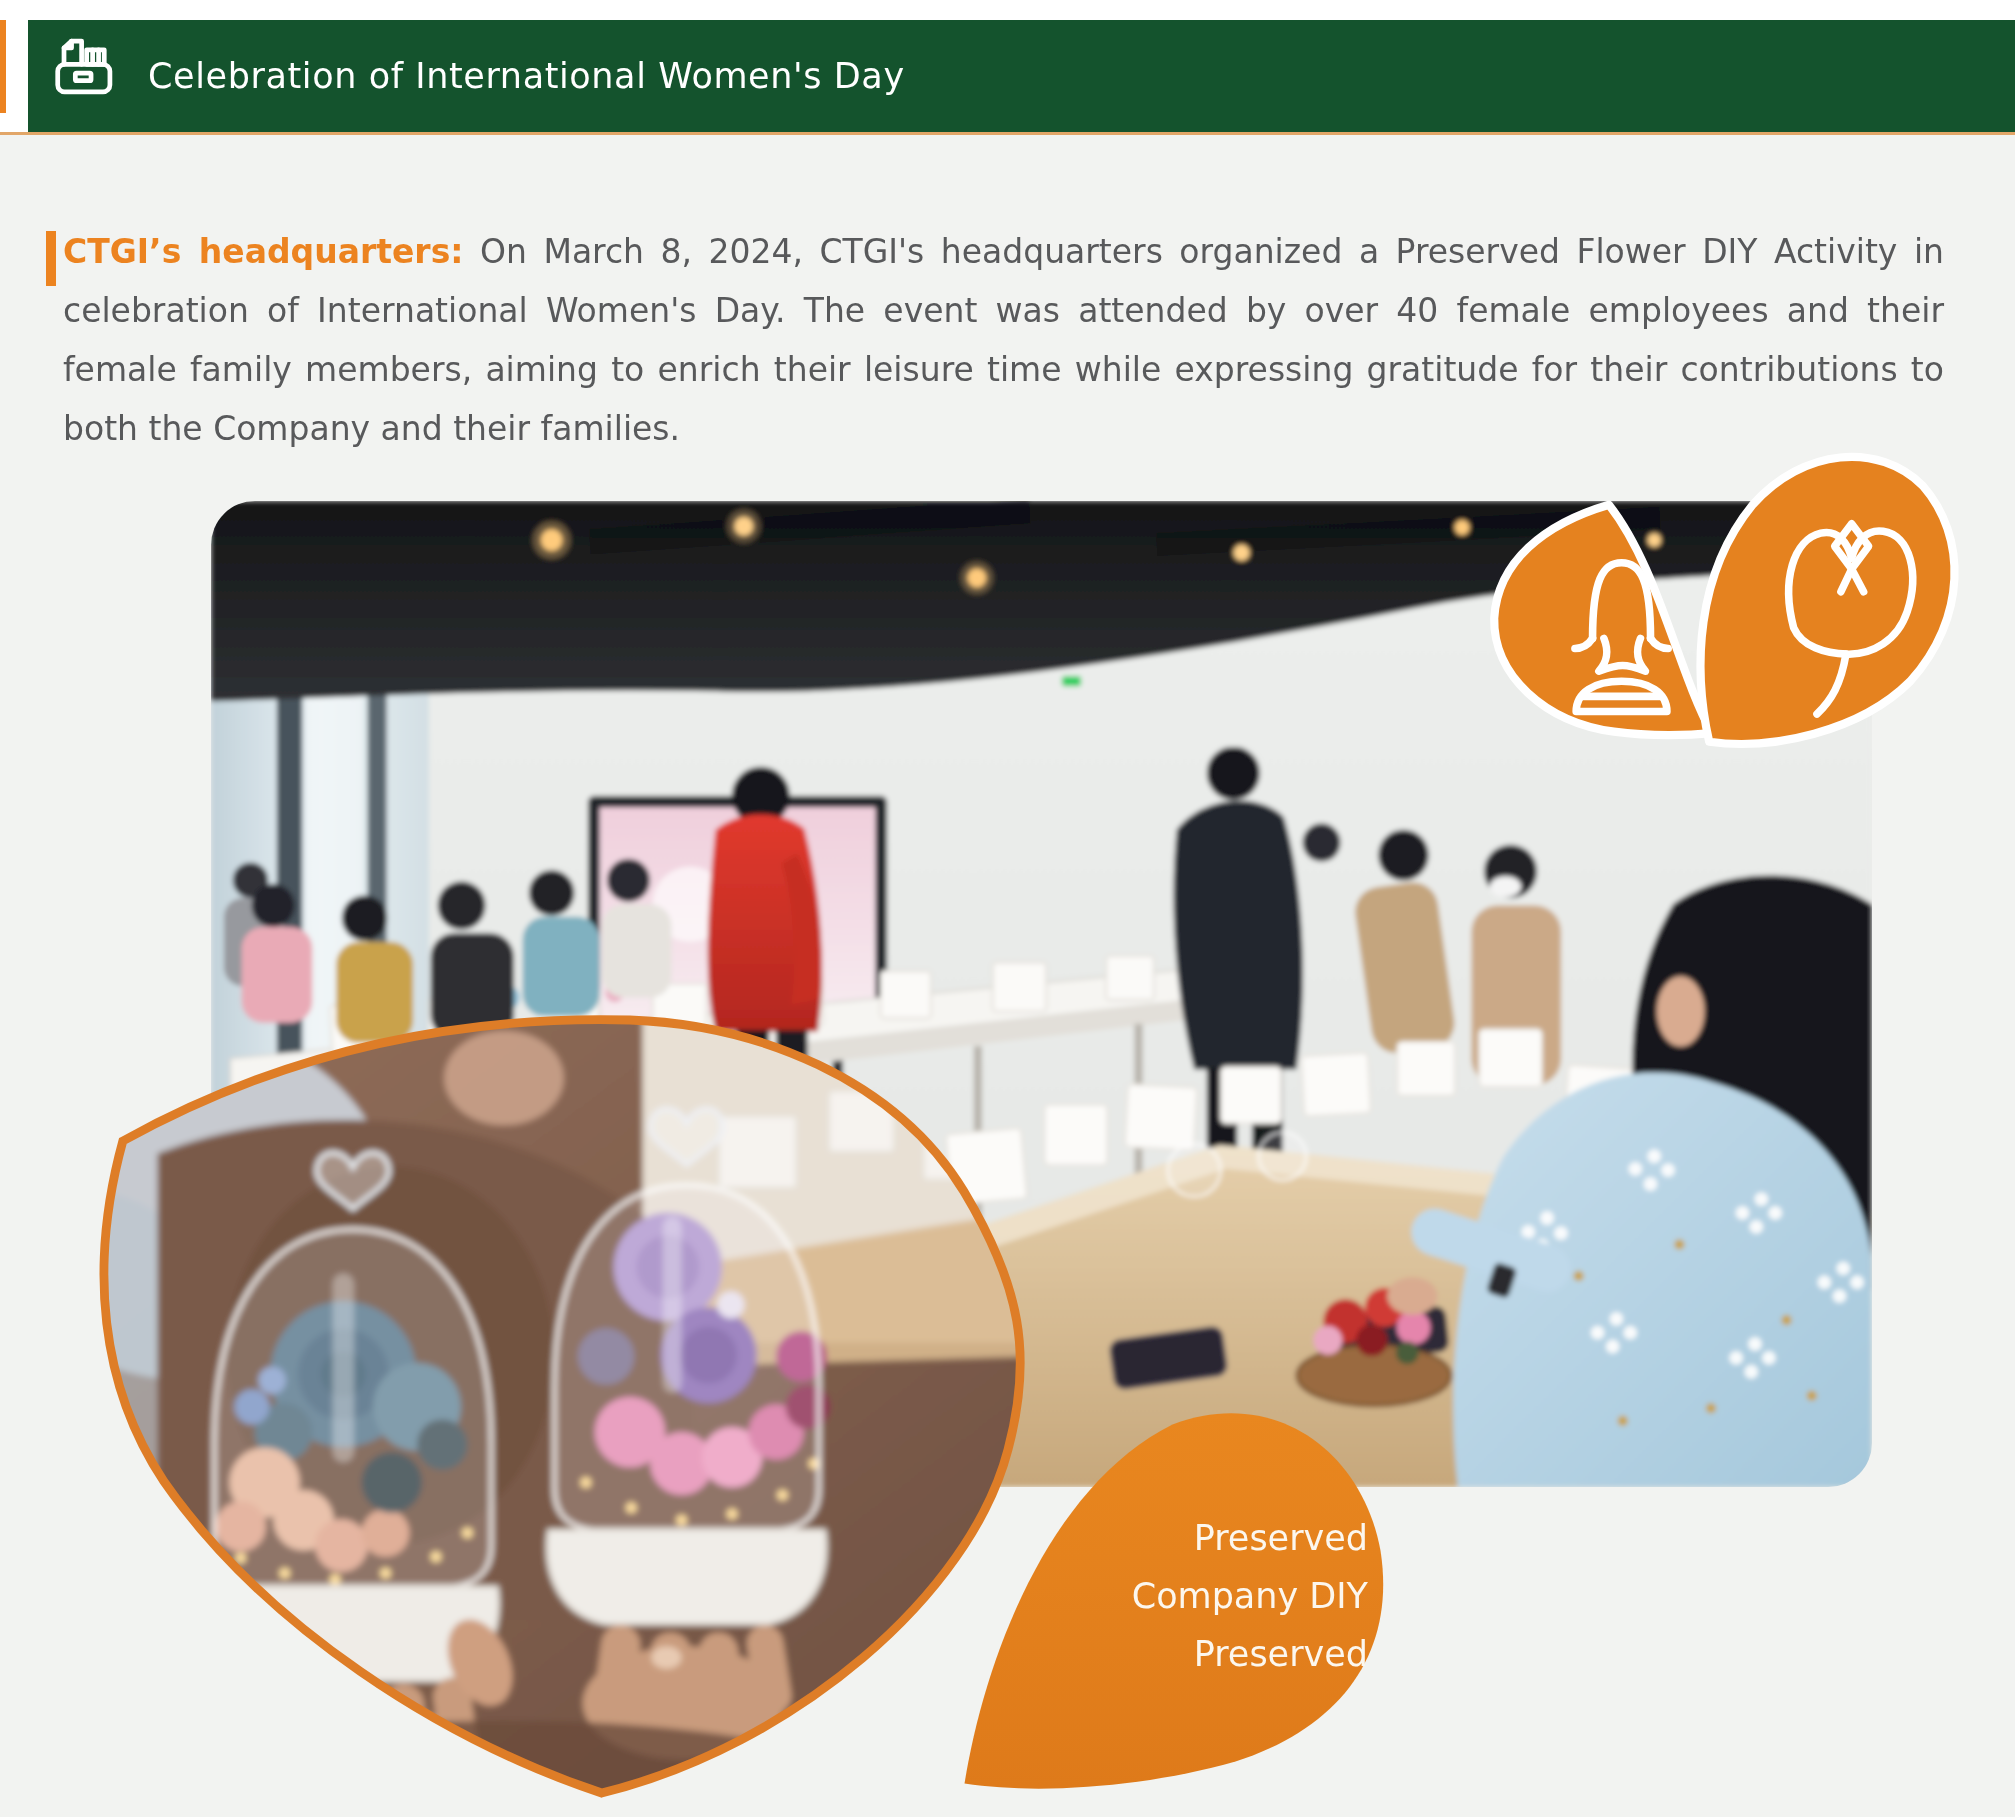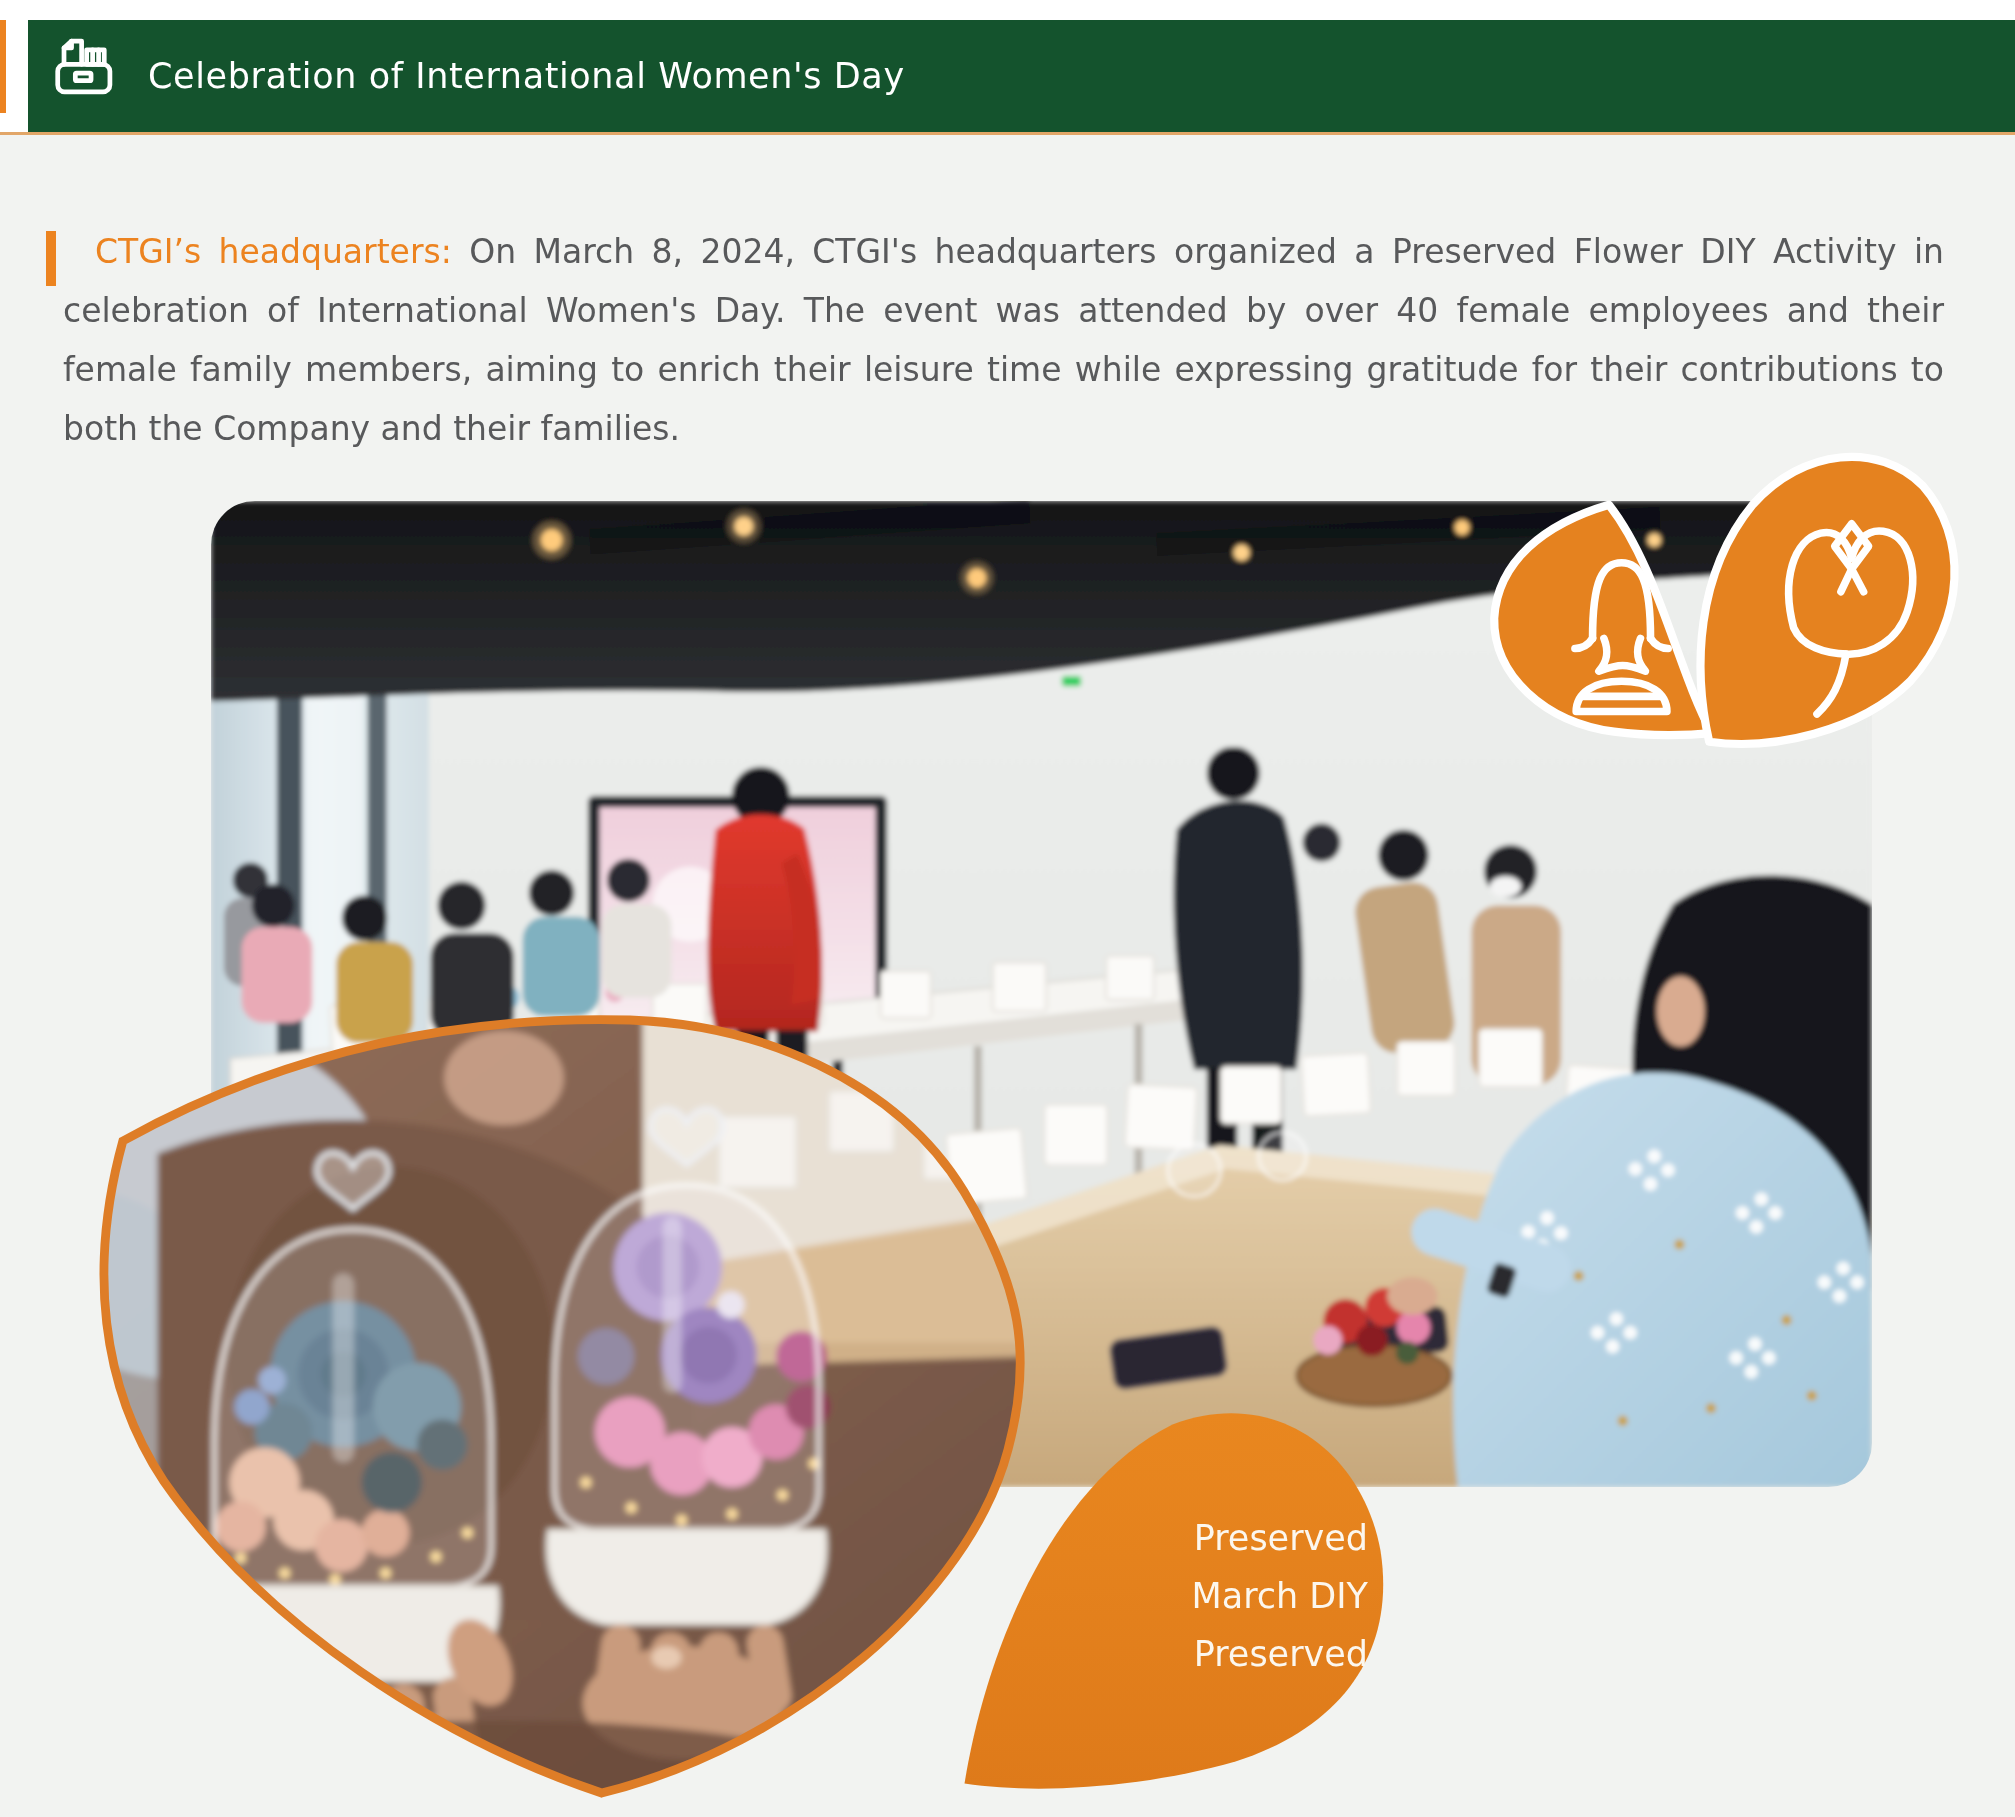--- a/index.html
+++ b/index.html
@@ -10,21 +10,21 @@
   .accent-strip{position:absolute;left:0;top:20px;width:5.7px;height:93px;background:#EC8320;}
   .header-bar{position:absolute;left:28px;top:20px;width:1994px;height:112px;background:#14532d;
               display:flex;align-items:center;}
   .header-icon{position:absolute;left:24.6px;top:16.4px;width:61px;height:61px;}
   .header-title{margin-left:120px;color:#FFFFFF;font-size:35px;letter-spacing:0.6px;font-weight:500;white-space:nowrap;}
   .divider{position:absolute;left:0;top:132px;width:100%;height:3.2px;background:#E2A668;}
   
   .quote-bar{position:absolute;left:46px;top:231px;width:9.5px;height:55px;background:#EC8320;}
   .paragraph{position:absolute;left:63px;top:222px;width:1881px;font-size:33px;line-height:59px;
              color:#58595B;text-align:justify;}
-  .lead{color:#EC8320;font-weight:normal;margin-left:32px;}
+  .lead{color:#EC8320;font-weight:bold;}
   
   .photo{position:absolute;left:211px;top:501px;width:1661px;height:986px;border-radius:44px;
          overflow:hidden;background:#ECEDEB;}
   .photo svg{display:block;}
   
   .leaves{position:absolute;left:1469px;top:429px;width:498px;height:328px;}
   
   .inset{position:absolute;left:0;top:1002px;width:1071px;height:816px;}
   
   .blob{position:absolute;left:933px;top:1399px;width:479px;height:410px;}
@@ -415,17 +415,17 @@
     <defs>
       <linearGradient id="blobG" x1="0" y1="0" x2="0" y2="1">
           <stop offset="0" stop-color="#E9871F"></stop>
           <stop offset="1" stop-color="#DE7A1A"></stop>
         </linearGradient>
     </defs>
     <path d="M50 610 C80 420 180 140 380 40 C540 -20 680 80 710 240 C735 400 650 520 480 575 C340 615 170 628 50 610 Z" fill="url(#blobG)"></path>
   </svg>
   <div class="blob-text">
     <div>Preserved</div>
-    <div>March DIY</div>
+    <div>Company DIY</div>
     <div>Preserved</div>
   </div>
 </div>
 
 
 </body></html>

